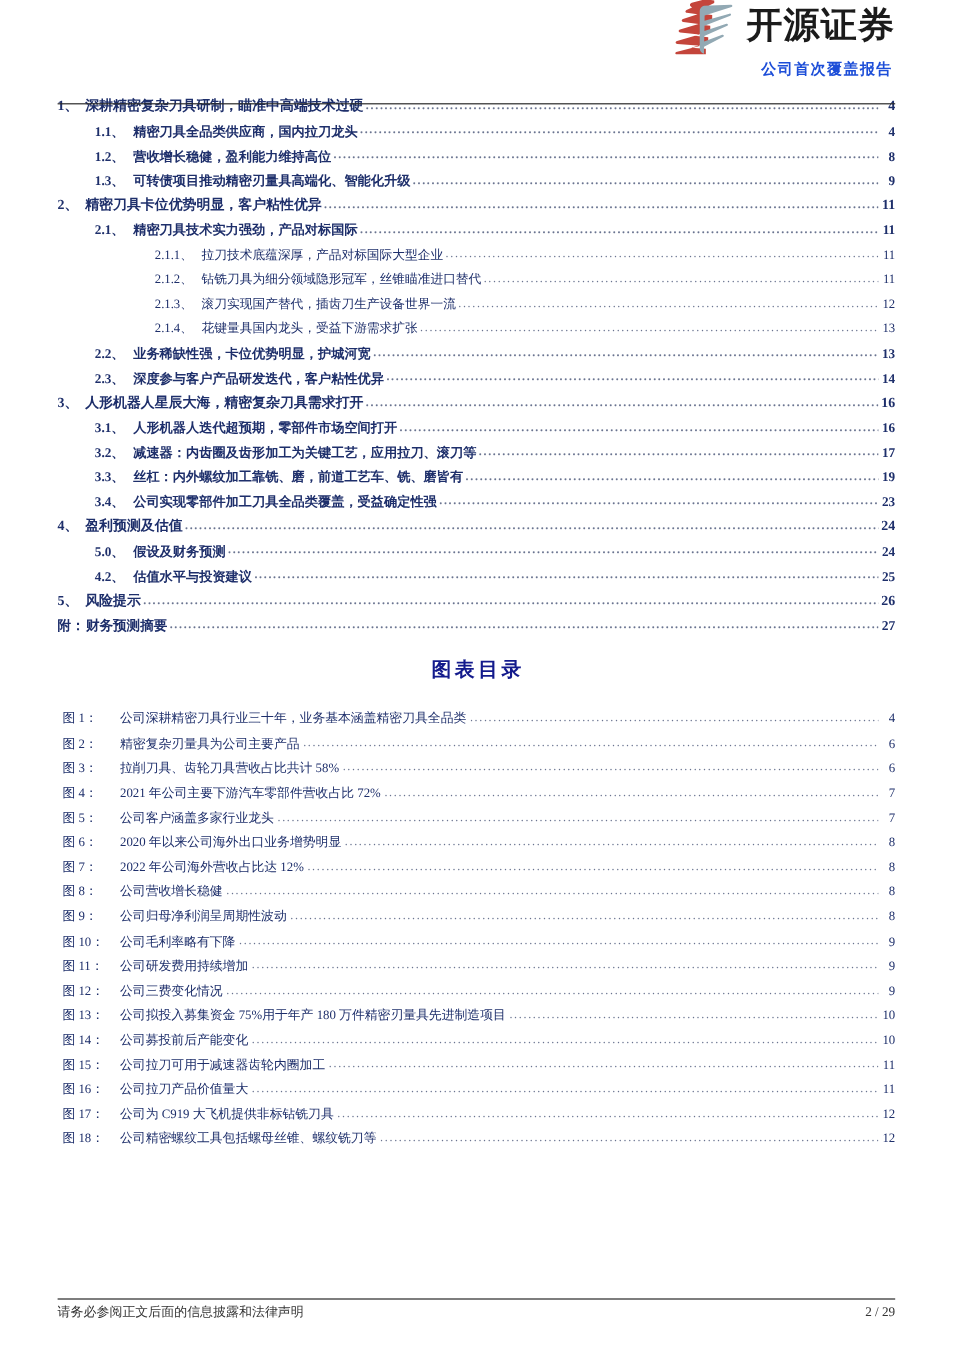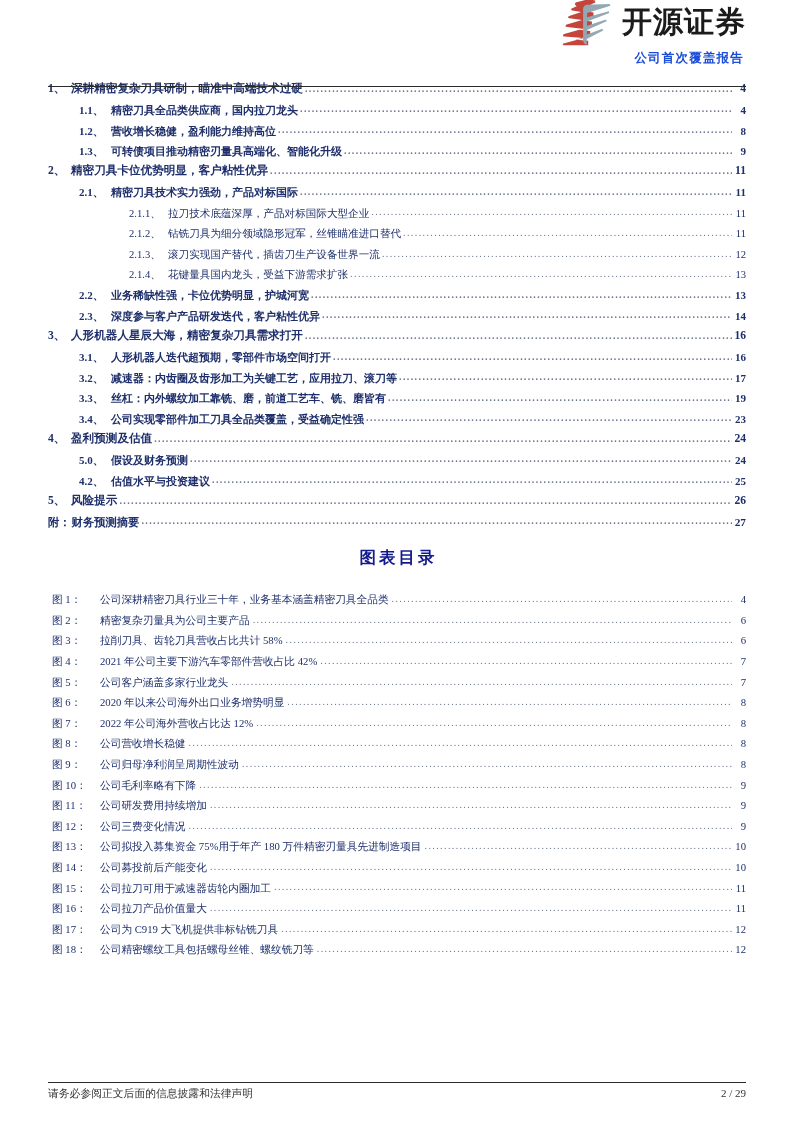--- a/index.html
+++ b/index.html
@@ -396,21 +396,21 @@
         <span class="pg">6</span>
       </li>
       <li class="fig-row ">
         <span class="num">图 3：</span>
         <span class="label">拉削刀具、齿轮刀具营收占比共计 58%</span>
         <span class="leader"></span>
         <span class="pg">6</span>
       </li>
       <li class="fig-row ">
         <span class="num">图 4：</span>
-        <span class="label">2021 年公司主要下游汽车零部件营收占比 42%</span>
+        <span class="label">2021 年公司主要下游汽车零部件营收占比 72%</span>
         <span class="leader"></span>
         <span class="pg">7</span>
       </li>
       <li class="fig-row ">
         <span class="num">图 5：</span>
         <span class="label">公司客户涵盖多家行业龙头</span>
         <span class="leader"></span>
         <span class="pg">7</span>
       </li>
       <li class="fig-row ">

